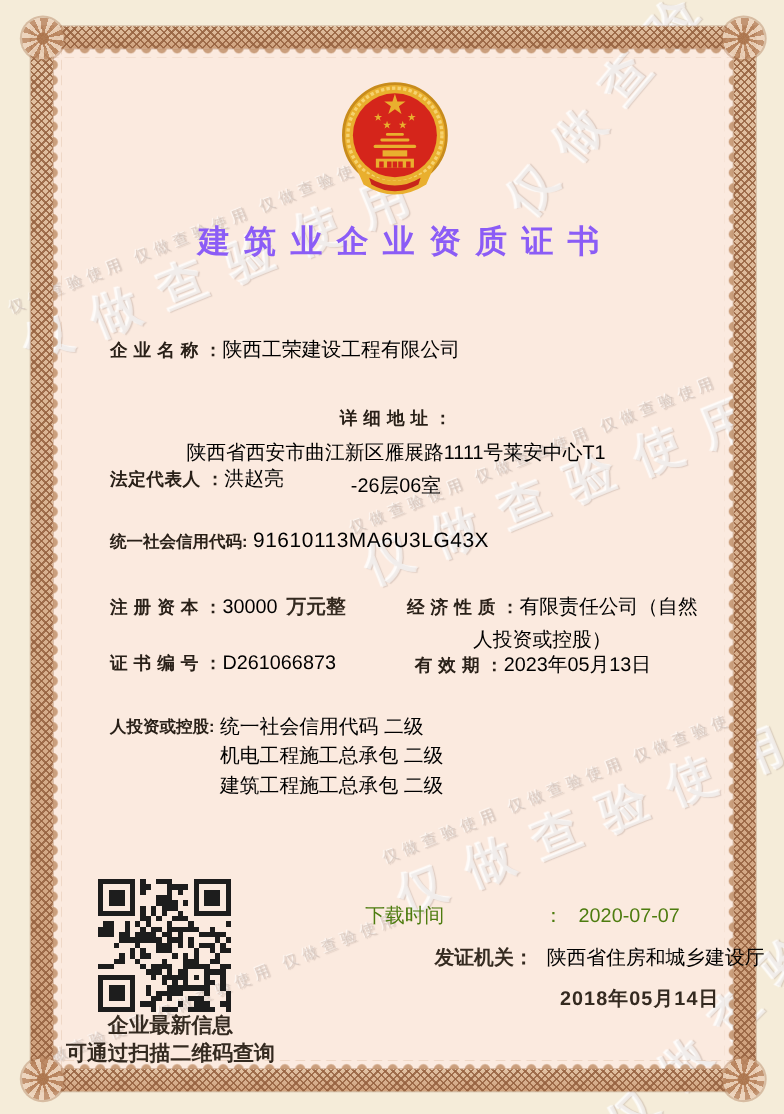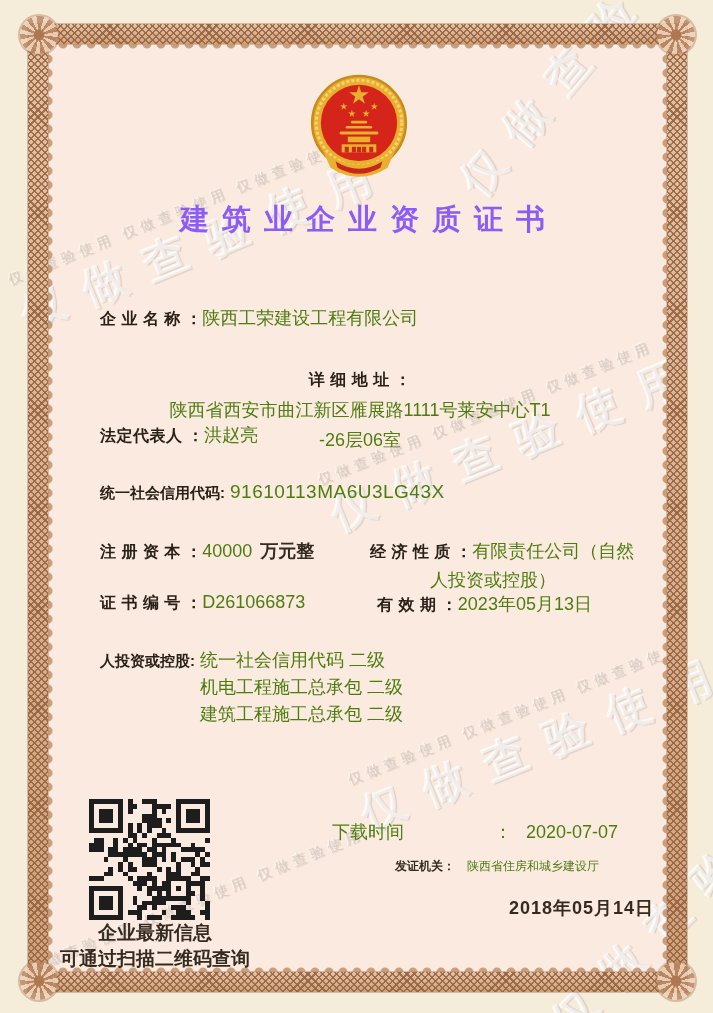--- a/index.html
+++ b/index.html
@@ -53,39 +53,39 @@
   
   .emblem{position:absolute;left:303px;top:72px;width:112px;height:114px;}
   .title{position:absolute;left:0;top:200px;width:100%;text-align:center;
       font-size:29px;font-weight:700;letter-spacing:13px;padding-left:25px;box-sizing:border-box;
       color:#8b5cf6;}
 
   
   .row{position:absolute;left:100px;font-size:18px;color:#4e4840;}
   .lbl{font-weight:700;color:#292018;font-size:16px;letter-spacing:.5px;}
   .lbl-sm{font-weight:700;color:#292018;font-size:15px;}
-  .val{color:#4d7c0f;}
+  .val{color:#000000;}
   .bolddark{font-weight:700;color:#342a20;}
   .r-company{top:306px;}
   .r-address{top:364px;width:520px;line-height:30px;text-align:center;}
   .addr-wrap{display:inline-block;vertical-align:top;width:430px;}
   .r-legal{top:423px;}
   .r-credit{top:481px;}
   .r-credit .val{font-size:19px;letter-spacing:.5px;}
   .r-capital{top:537px;width:540px;line-height:28px;}
   .econ{position:absolute;left:270px;top:0;width:272px;}
   .r-cert{top:592px;text-align:right;}
   .validity{position:absolute;left:277px;top:0;white-space:nowrap;}
   .r-qual{top:647px;line-height:27px;}
   .qual-col{display:inline-block;vertical-align:top;}
 
   
   .dl-row{position:absolute;left:332px;top:820px;font-size:18px;color:#4d7c0f;}
   .dl-colon{display:inline-block;margin:0 14px 0 90px;}
-  .issuer-row{position:absolute;left:395px;top:858px;font-size:12px;}
+  .issuer-row{position:absolute;left:395px;top:858px;font-size:18px;}
   .issuer-row .val{margin-left:12px;}
   .issue-date{position:absolute;left:481px;top:896px;font-size:18px;font-weight:700;color:#342a20;letter-spacing:1px;margin-left:28px;}
   .qr{position:absolute;left:89px;top:799px;width:121px;height:121px;}
   .qr-cap{position:absolute;left:40px;top:920px;width:230px;text-align:center;
       font-weight:700;color:#342a20;font-size:19px;line-height:26px;}
 </style>
 </head>
 <body>
 
 <div class="page">
@@ -171,21 +171,21 @@
   <div class="row r-legal">
     <span class="lbl">法定代表人 ：</span><span class="val">洪赵亮</span>
   </div>
 
   <div class="row r-credit">
     <span class="lbl-sm">统一社会信用代码:</span>
     <span class="val">91610113MA6U3LG43X</span>
   </div>
 
   <div class="row r-capital">
-    <span class="lbl">注 册 资 本 ：</span><span class="val">40000</span><span class="bolddark" style="margin-left:8px;">万元整</span>
+    <span class="lbl">注 册 资 本 ：</span><span class="val">30000</span><span class="bolddark" style="margin-left:8px;">万元整</span>
     <span class="econ">
       <span class="lbl">经 济 性 质 ：</span><span class="val">有限责任公司（自然</span><br>
       <span class="val" style="margin-left:60px;">人投资或控股）</span>
     </span>
   </div>
 
   <div class="row r-cert">
     <span class="lbl">证 书 编 号 ：</span><span class="val">D261066873</span>
     <span class="validity">
       <span class="lbl">有 效 期 ：</span><span class="val">2023年05月13日</span>

